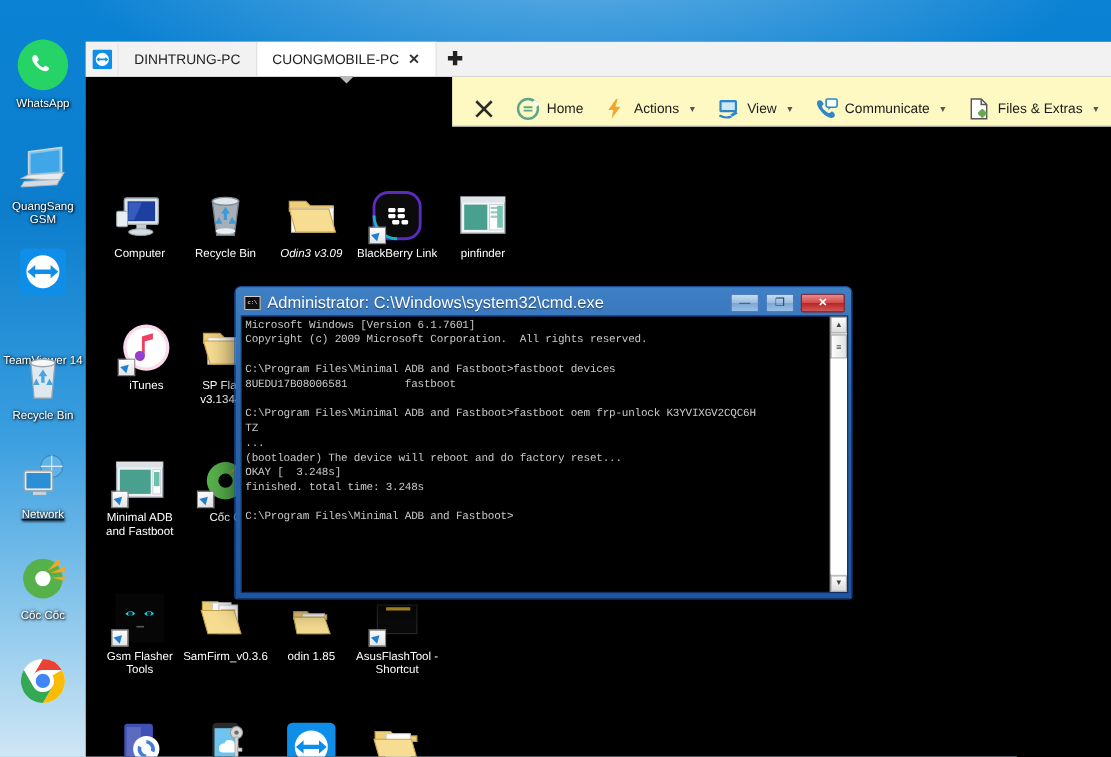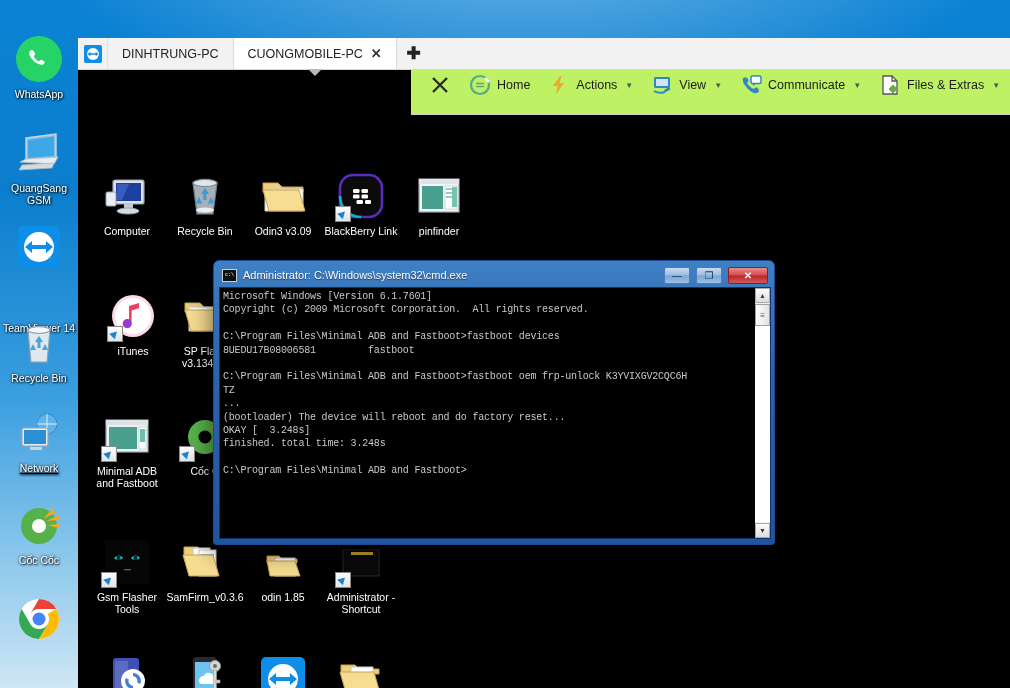--- a/index.html
+++ b/index.html
@@ -68,22 +68,22 @@
   }
   .tab-close { font-size: 13px; color: #333; font-weight: bold; line-height: 1; }
   #tv-newtab {
     display: flex; align-items: center; justify-content: center;
     width: 34px; font-size: 17px; color: #222; font-weight: bold;
   }
 
   
   #tv-toolbar {
     position: absolute; left: 333px; top: 32px; right: 0; height: 45px;
-    background: #bef264; border-bottom: 1px solid #d0d0d0;
-    display: flex; align-items: flex-start; padding-left: 10px; gap: 2px;
+    background: #fef9c3; border-bottom: 1px solid #d0d0d0;
+    display: flex; align-items: flex-end; padding-left: 10px; gap: 2px;
     overflow: hidden;
   }
   .tb-item {
     display: flex; align-items: center; gap: 6px;
     padding: 4px 8px; font-size: 12.5px; color: #1b1b1b; white-space: nowrap;
   }
   .tb-caret { font-size: 8px; color: #555; margin-left: 2px; }
   .tb-ico { width: 22px; height: 22px; display:block; }
 
   
@@ -128,21 +128,21 @@
     height: 20px; display: flex; align-items: center; gap: 6px;
     padding: 0 2px 0 4px; position: relative;
   }
   #cmd-icon {
     width: 15px; height: 13px; background: #0f0f0f;
     border: 1px solid #cfcfcf; display:flex; align-items:center;
     justify-content:center; font-size:5px; color:#fff;
     font-family: "Liberation Mono", monospace; line-height:1;
   }
   #cmd-title {
-    font-size: 11px; color: #ffffff; font-family: "Liberation Sans", sans-serif;
+    font-size: 15px; color: #ffffff; font-family: "Liberation Sans", sans-serif;
     text-shadow: 0 1px 1px rgba(0,0,0,.55);
     flex: 1; white-space: nowrap; overflow: hidden;
   }
   .wbtn {
     width: 26px; height: 17px; border: 1px solid #4c7bbd;
     display: flex; align-items: center; justify-content: center;
     font-size: 10px; color: #ffffff; border-radius: 2px;
     background: linear-gradient(180deg,#9dc3e8,#5a8fc9);
   }
   .wbtn.min, .wbtn.max {
@@ -307,21 +307,21 @@
           <ellipse cx="24" cy="11" rx="12" ry="3.6" fill="#dfe6eb" stroke="#7f8b95" stroke-width="1.2"></ellipse>
           <path d="M24 16 l4 6 h-2.6 v6 h-3 v-6 H20 Z" fill="#3f9ad8"></path>
           <path d="M18 25 l-3.5 6.5 l6.6 0 Z" fill="#3f9ad8"></path>
           <path d="M30 25 l3.5 6.5 l-6.6 0 Z" fill="#3f9ad8"></path>
           <ellipse cx="24" cy="38" rx="9" ry="2.6" fill="#e8eef2"></ellipse>
         </svg>
       </div>
       <div class="lbl">Recycle Bin</div>
     </div>
 
-    <div class="ricon" style="left:166px; top:102px;">
+    <div class="ricon" style="left:166px; top:102px;font-style:italic;">
       <div class="glyph">
         <svg viewBox="0 0 48 48" width="48" height="48">
           <path d="M4 11 h15 l4 4 h21 v5 H4 Z" fill="#f0cf7a" stroke="#c8a34a" stroke-width="1"></path>
           <path d="M6 17 h38 v22 H6 Z" fill="#fdfdfd" stroke="#c9c9c9" stroke-width="1"></path>
           <path d="M4 18 h36 l6 21 H10 Z" fill="#f7dd92" stroke="#c8a34a" stroke-width="1"></path>
         </svg>
       </div>
       <div class="lbl">Odin3 v3.09</div>
     </div>
 
@@ -459,21 +459,21 @@
     </div>
 
     <div class="ricon" style="left:244px; top:468px;">
       <div class="glyph">
         <svg viewBox="0 0 48 48" width="48" height="48">
           <rect x="6" y="12" width="36" height="26" fill="#0a0a0a" stroke="#2a2a2a" stroke-width="1"></rect>
           <rect x="14" y="14" width="22" height="3" fill="#d6a82a"></rect>
         </svg>
         <span class="shortcut-arrow"></span>
       </div>
-      <div class="lbl">Administrator - Shortcut</div>
+      <div class="lbl">AsusFlashTool - Shortcut</div>
     </div>
 
     <div class="ricon" style="left:10px; top:585px;">
       <div class="glyph">
         <svg viewBox="0 0 48 48" width="48" height="48">
           <rect x="10" y="3" width="26" height="42" rx="3" fill="#3f51b5"></rect>
           <rect x="12" y="6" width="13" height="36" fill="#5c6bc0"></rect>
           <circle cx="30" cy="26" r="12" fill="#fff"></circle>
           <path d="M30 18 a8 8 0 0 1 7.3 11 l-3-1.6 A5 5 0 0 0 30 21z" fill="#3f7fd4"></path>
           <path d="M30 34 a8 8 0 0 1 -7.3 -11 l3 1.6 A5 5 0 0 0 30 31z" fill="#3f7fd4"></path>

